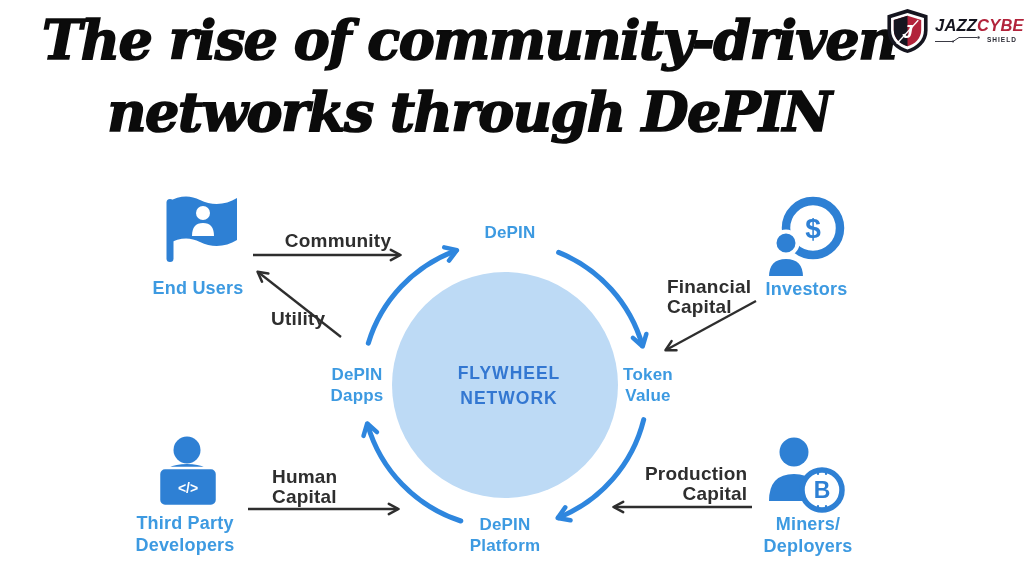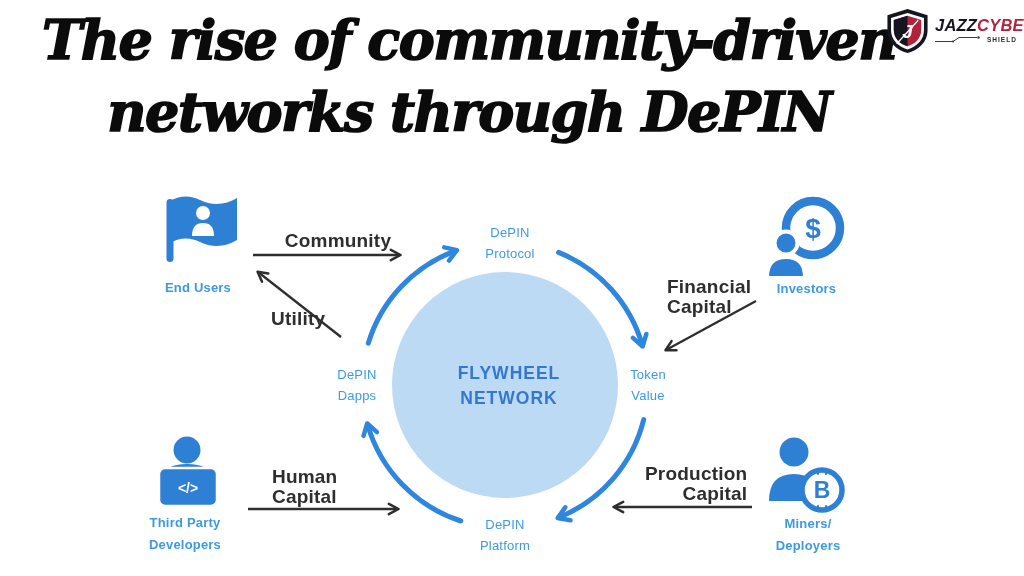--- a/index.html
+++ b/index.html
@@ -28,30 +28,30 @@
     white-space:nowrap; color:var(--logo-navy);
   }
   .logo-wordmark .cyber { color:var(--logo-crimson); }
   .logo-tagline-row { display:flex; align-items:center; margin-top:0px; }
   .logo-tagline {
     font-size:6.5px; font-weight:700; letter-spacing:1px; color:#2a2a34; margin-left:2px;
   }
 
   
   .node-label {
-    position:absolute; text-align:center; font-weight:400;
-    color:var(--label-blue); font-size:13px; line-height:21px; letter-spacing:0.2px;
+    position:absolute; text-align:center; font-weight:700;
+    color:var(--label-blue); font-size:17px; line-height:21px; letter-spacing:0.2px;
   }
   .wheel-label {
     position:absolute; text-align:center; font-weight:700;
     color:var(--wheel-text); font-size:17.5px; line-height:25px; letter-spacing:1px;
   }
   .actor-label {
     position:absolute; text-align:center; font-weight:700;
-    color:var(--label-blue); font-size:13px; line-height:22px; letter-spacing:0.2px;
+    color:var(--label-blue); font-size:18px; line-height:22px; letter-spacing:0.2px;
   }
   .flow-label {
     position:absolute; font-weight:700; color:var(--arrow-black);
     font-size:19px; line-height:20px; letter-spacing:0.2px;
   }
 
   
   svg.layer { position:absolute; left:0; top:0; pointer-events:none; }
   .wheel-circle { fill:var(--wheel-fill); }
   .arc { fill:none; stroke:var(--arc-blue); stroke-width:5; stroke-linecap:round; }
@@ -156,21 +156,20 @@
     <text class="coin-text" x="822" y="498" font-size="23">B</text>
     <line class="tick" x1="818" y1="470" x2="818" y2="474"></line>
     <line class="tick" x1="826" y1="470" x2="826" y2="474"></line>
     <line class="tick" x1="818" y1="506" x2="818" y2="510"></line>
     <line class="tick" x1="826" y1="506" x2="826" y2="510"></line>
   </g>
 </svg>
 
 <div class="node-label" style="left:430px; top:222px; width:160px;">
   <div>DePIN</div>
-  <div>Protocol</div>
 </div>
 <div class="node-label" style="left:588px; top:364px; width:120px;">
   <div>Token</div>
   <div>Value</div>
 </div>
 <div class="node-label" style="left:297px; top:364px; width:120px;">
   <div>DePIN</div>
   <div>Dapps</div>
 </div>
 <div class="node-label" style="left:425px; top:514px; width:160px;">

